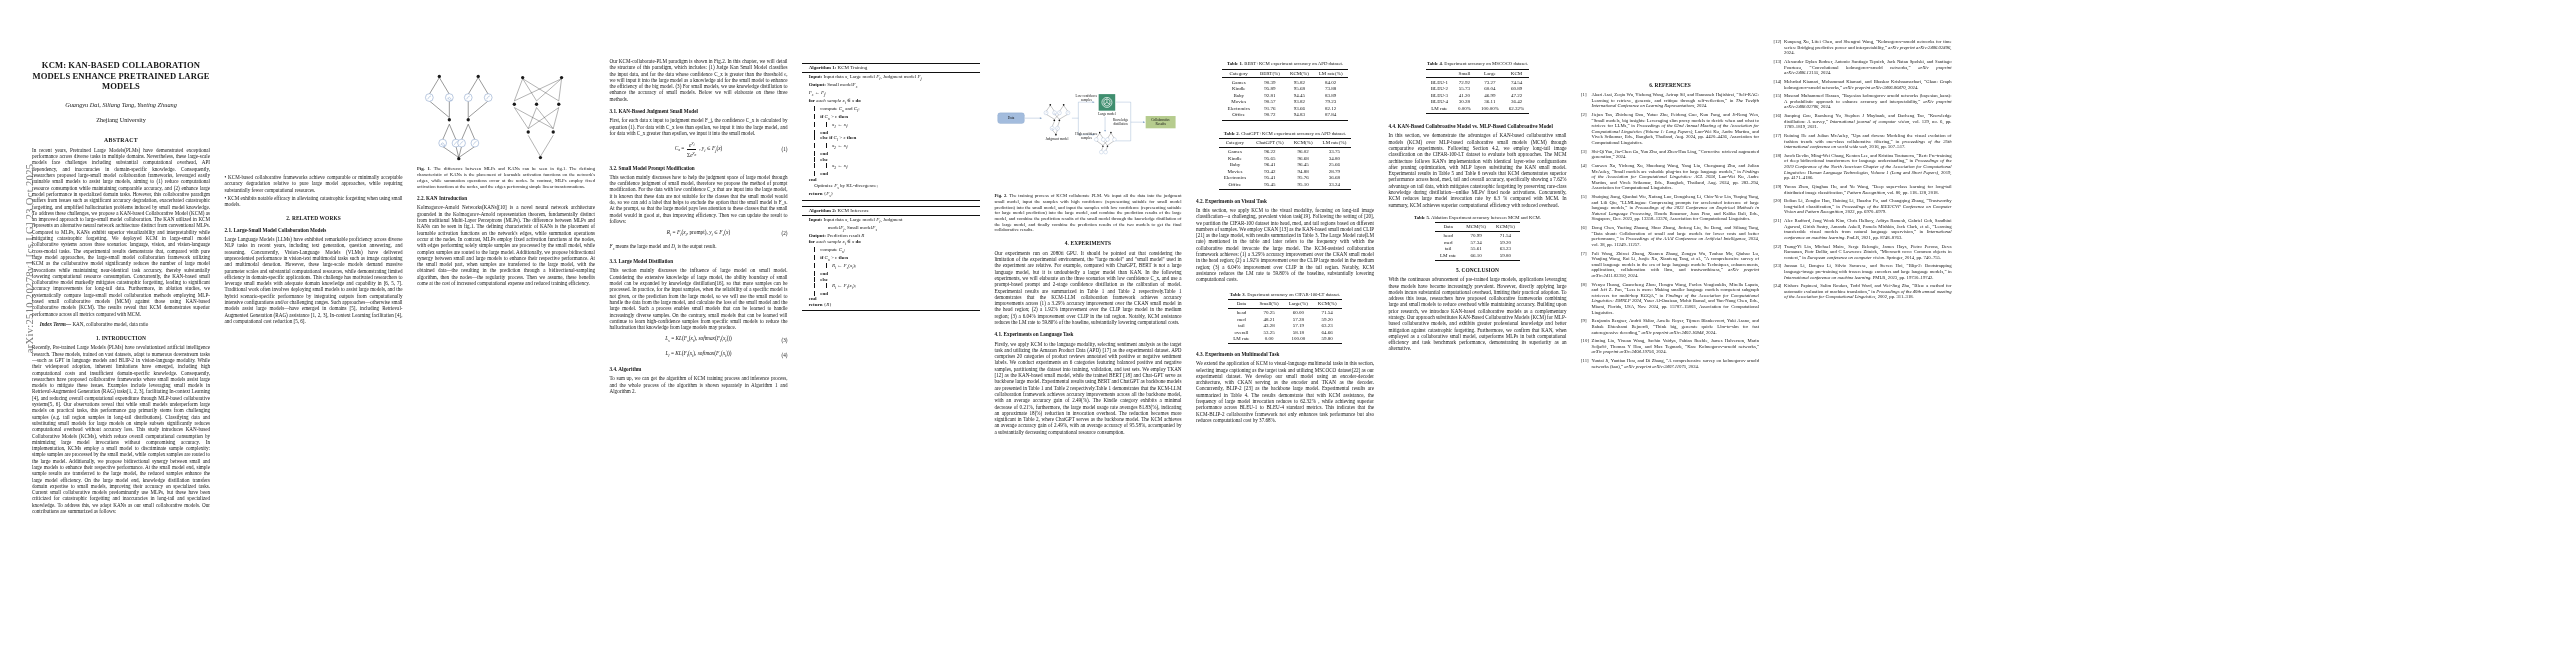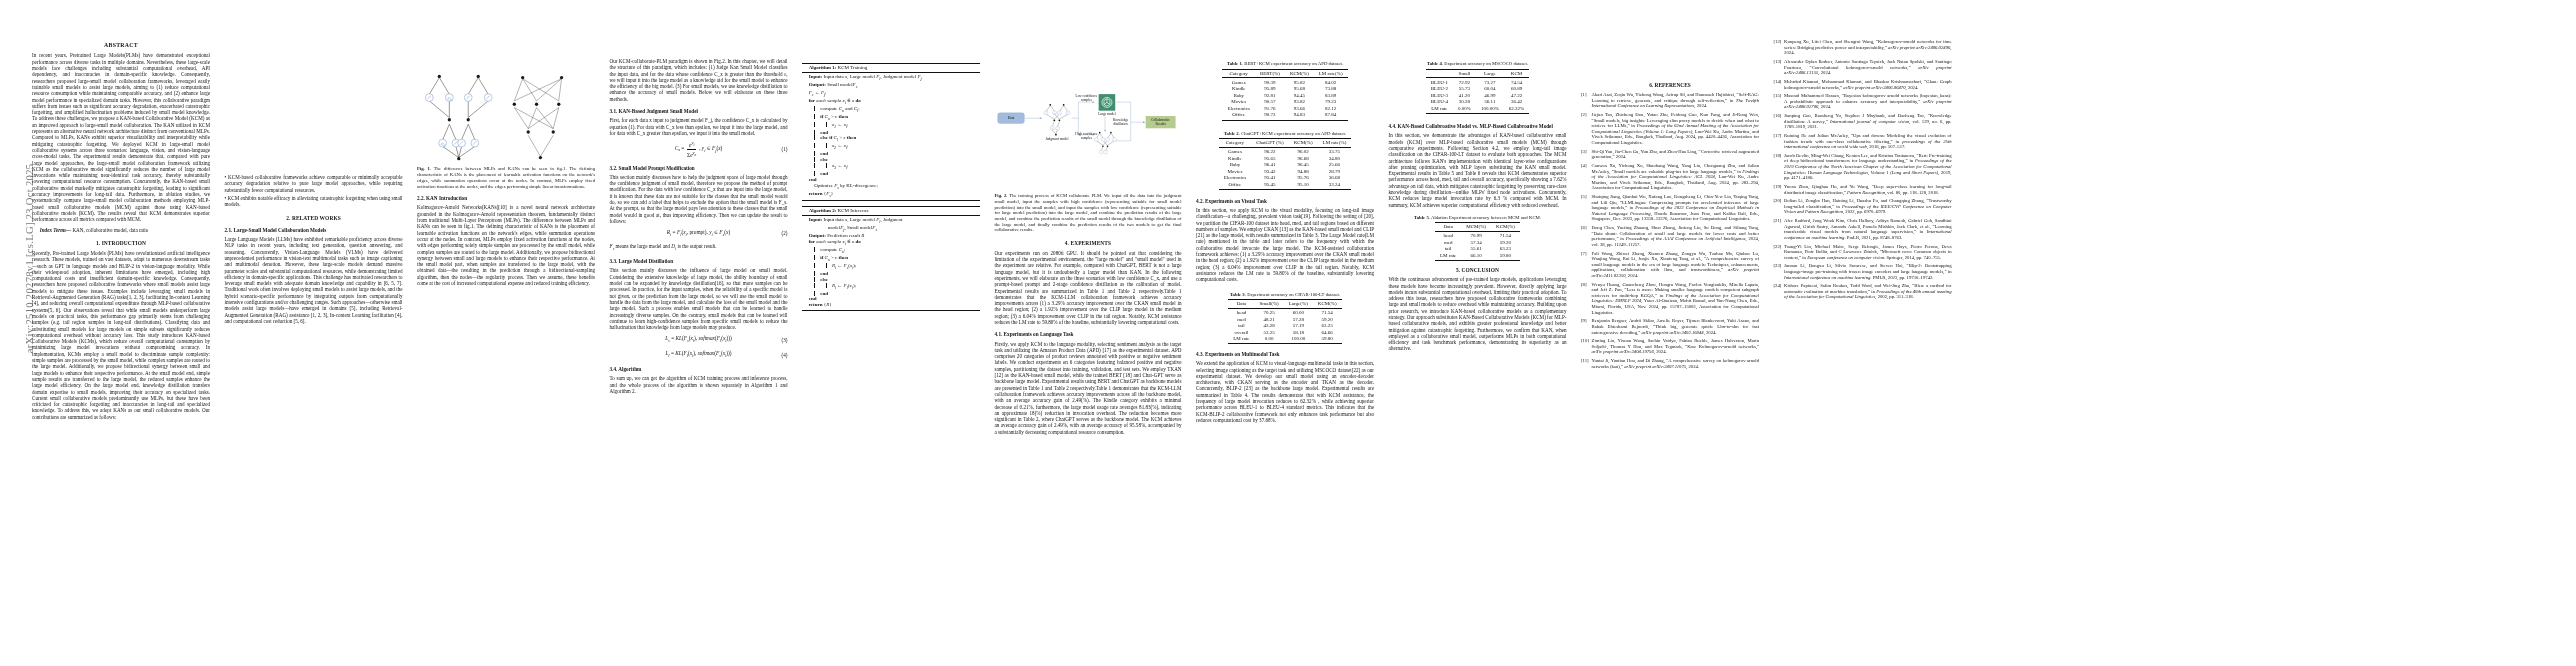--- a/index.html
+++ b/index.html
@@ -208,20 +208,25 @@
 </head>
 <body>
 
 <div class="page">
 
   <div class="arxiv-stamp">arXiv:2510.20278v1  [cs.LG]  23 Oct 2025</div>
 
   <div class="cols">
 
     <div class="col">
+      <div class="titleblock">
+        <div class="paper-title">KCM: KAN-BASED COLLABORATION MODELS ENHANCE PRETRAINED LARGE MODELS</div>
+        <div class="authors">Guangyu Dai, Siliang Tang, Yueting Zhuang</div>
+        <div class="affil">Zhejiang University</div>
+      </div>
       <div class="abs-head">ABSTRACT</div>
       <p>In recent years, Pretrained Large Models(PLMs) have demonstrated exceptional performance across diverse tasks in multiple domains. Nevertheless, these large-scale models face challenges including substantial computational overhead, API dependency, and inaccuracies in domain-specific knowledge. Consequently, researchers proposed large-small model collaboration frameworks, leveraged easily trainable small models to assist large models, aiming to (1) reduce computational resource consumption while maintaining comparable accuracy, and (2) enhance large model performance in specialized domain tasks. However, this collaborative paradigm suffers from issues such as significant accuracy degradation, exacerbated catastrophic forgetting, and amplified hallucination problems induced by small model knowledge. To address these challenges, we propose a KAN-based Collaborative Model (KCM) as an improved approach to large-small model collaboration. The KAN utilized in KCM represents an alternative neural network architecture distinct from conventional MLPs. Compared to MLPs, KANs exhibit superior visualizability and interpretability while mitigating catastrophic forgetting. We deployed KCM in large-small model collaborative systems across three scenarios: language, vision, and vision-language cross-modal tasks. The experimental results demonstrate that, compared with pure large model approaches, the large-small model collaboration framework utilizing KCM as the collaborative model significantly reduces the number of large model invocations while maintaining near-identical task accuracy, thereby substantially lowering computational resource consumption. Concurrently, the KAN-based small collaborative model markedly mitigates catastrophic forgetting, leading to significant accuracy improvements for long-tail data. Furthermore, in ablation studies, we systematically compare large-small model collaboration methods employing MLP-based small collaborative models (MCM) against those using KAN-based collaborative models (KCM). The results reveal that KCM demonstrates superior performance across all metrics compared with MCM.</p>
       <p class="idxterms"><b>Index Terms—</b><span> KAN, collaborative model, data ratio</span></p>
 
       <div class="sec-head">1.  INTRODUCTION</div>
       <p>Recently, Pre-trained Large Models (PLMs) have revolutionized artificial intelligence research. These models, trained on vast datasets, adapt to numerous downstream tasks—such as GPT in language models and BLIP-2 in vision-language modality. While their widespread adoption, inherent limitations have emerged, including high computational costs and insufficient domain-specific knowledge. Consequently, researchers have proposed collaborative frameworks where small models assist large models to mitigate these issues. Examples include leveraging small models in Retrieval-Augmented Generation (RAG) tasks[1, 2, 3], facilitating In-context Learning [4], and reducing overall computational expenditure through MLP-based collaborative systems[5, 6]. Our observations reveal that while small models underperform large models on practical tasks, this performance gap primarily stems from challenging samples (e.g. tail region samples in long-tail distributions). Classifying data and substituting small models for large models on simple subsets significantly reduces computational overhead without accuracy loss. This study introduces KAN-based Collaborative Models (KCMs), which reduce overall computational consumption by minimizing large model invocations without compromising accuracy. In implementation, KCMs employ a small model to discriminate sample complexity: simple samples are processed by the small model, while complex samples are routed to the large model. Additionally, we propose bidirectional synergy between small and large models to enhance their respective performance. At the small model end, simple sample results are transferred to the large model, the reduced samples enhance the large model efficiency. On the large model end, knowledge distillation transfers domain expertise to small models, improving their accuracy on specialized tasks. Current small collaborative models predominantly use MLPs, but these have been criticized for catastrophic forgetting and inaccuracies in long-tail and specialized knowledge. To address this, we adopt KANs as our small collaborative models. Our contributions are summarized as follows:</p>
     </div>
 
     <div class="col">
       <div style="height:143px"></div>

